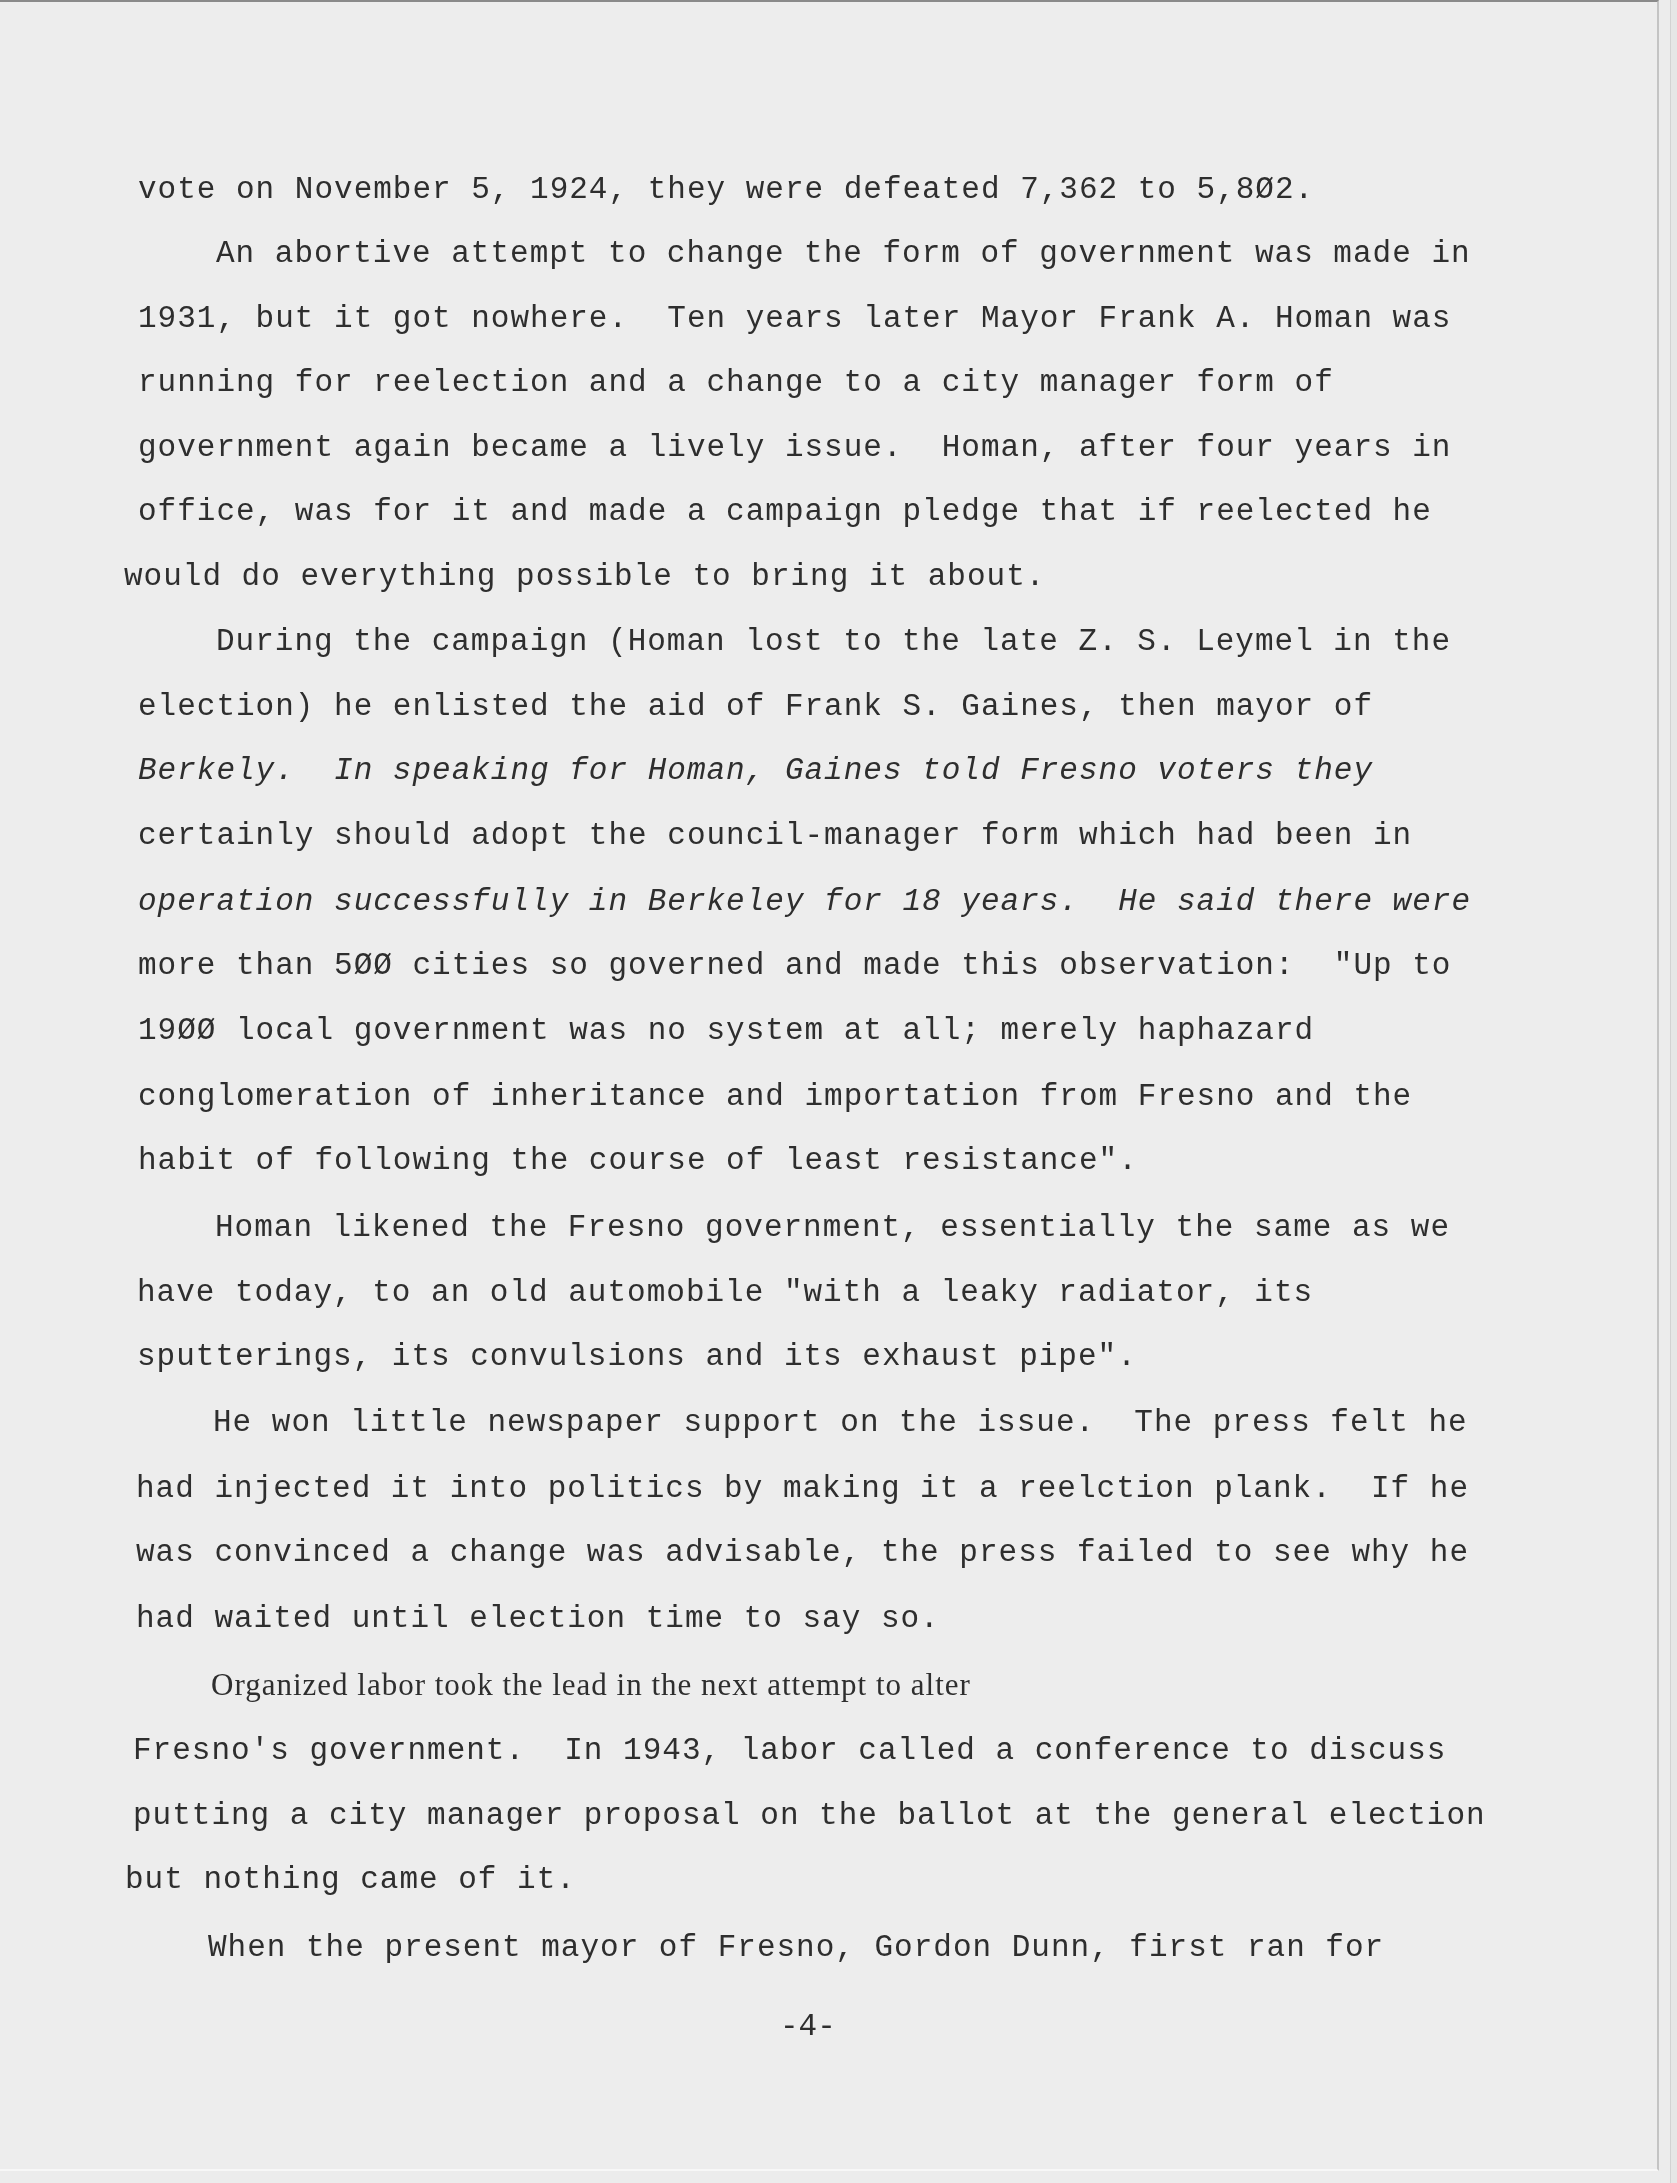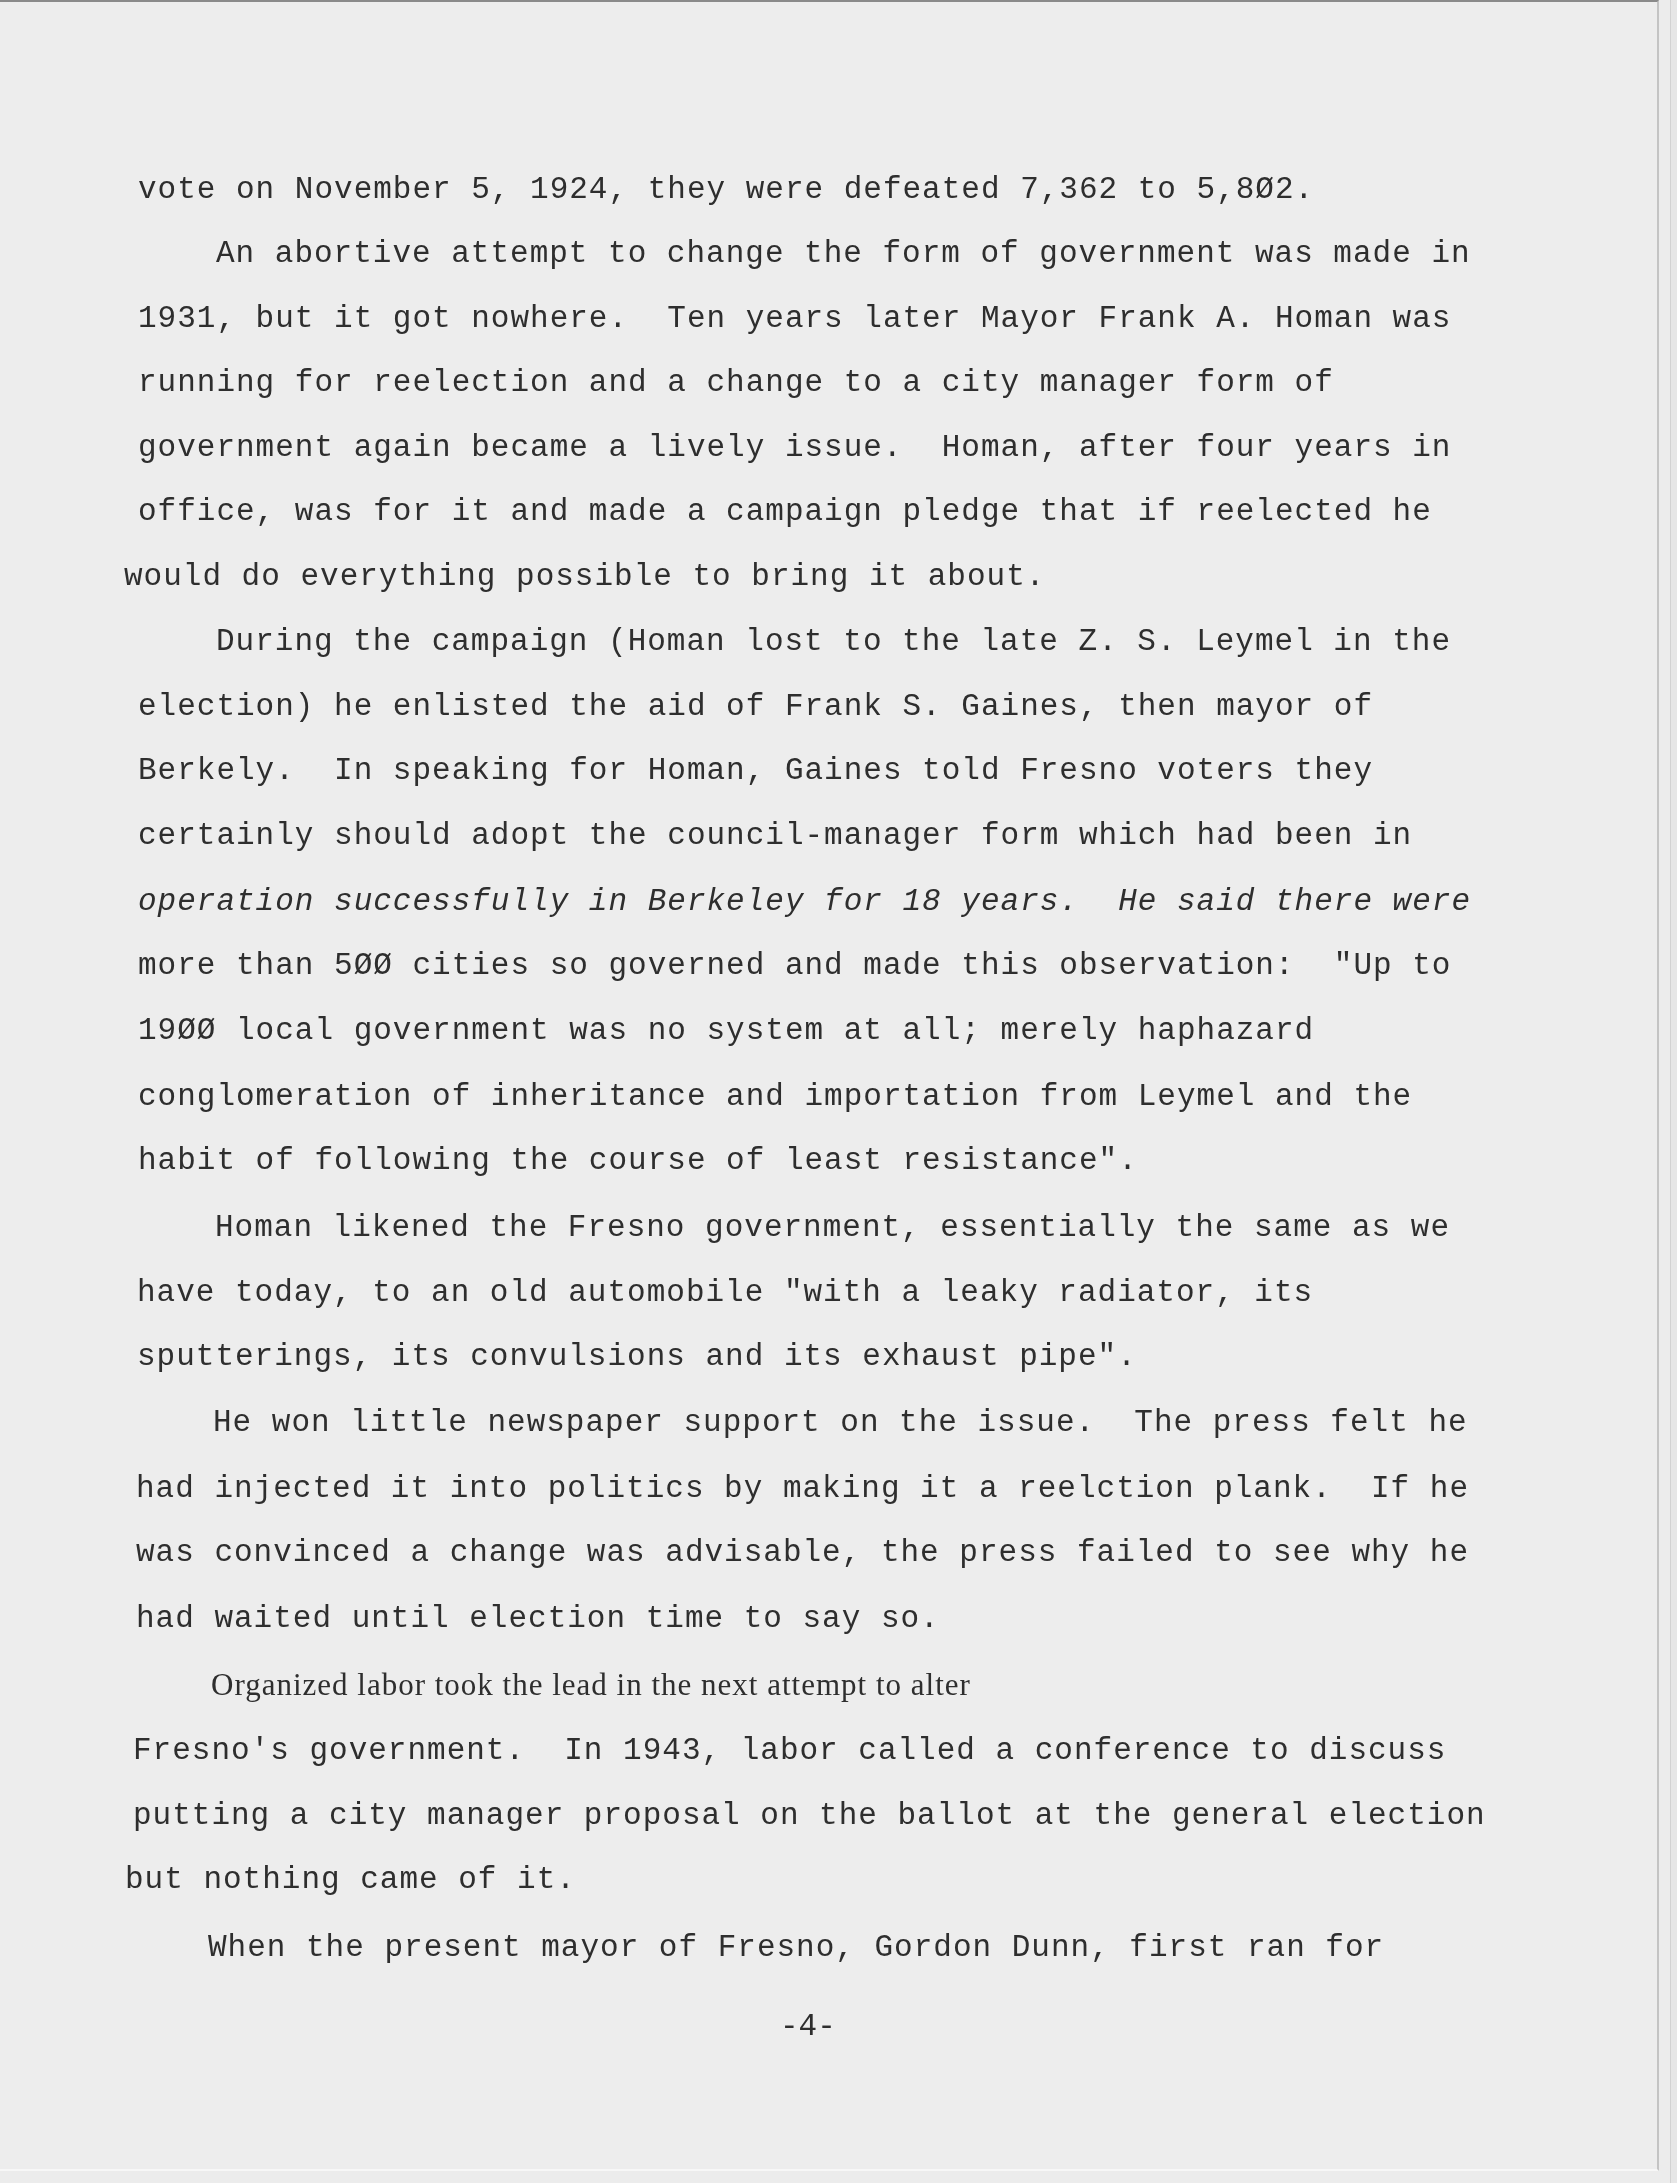--- a/index.html
+++ b/index.html
@@ -71,26 +71,26 @@
 
   <div class="line" style="left:216px;top:234px;">An abortive attempt to change the form of government was made in</div>
   <div class="line" style="left:138px;top:299px;">1931, but it got nowhere.  Ten years later Mayor Frank A. Homan was</div>
   <div class="line" style="left:138px;top:363px;">running for reelection and a change to a city manager form of</div>
   <div class="line" style="left:138px;top:428px;">government again became a lively issue.  Homan, after four years in</div>
   <div class="line" style="left:138px;top:492px;">office, was for it and made a campaign pledge that if reelected he</div>
   <div class="line" style="left:124px;top:557px;">would do everything possible to bring it about.</div>
 
   <div class="line" style="left:216px;top:622px;">During the campaign (Homan lost to the late Z. S. Leymel in the</div>
   <div class="line" style="left:138px;top:687px;">election) he enlisted the aid of Frank S. Gaines, then mayor of</div>
-  <div class="line" style="left:138px;top:751px;">Berkely.  In speaking for Homan, Gaines told Fresno voters they</div>
+  <div class="line" style="left:138px;top:751px;font-style:italic;">Berkely.  In speaking for Homan, Gaines told Fresno voters they</div>
   <div class="line" style="left:138px;top:816px;">certainly should adopt the council-manager form which had been in</div>
   <div class="line" style="left:138px;top:882px;font-style:italic;">operation successfully in Berkeley for 18 years.  He said there were</div>
   <div class="line" style="left:138px;top:946px;">more than 5ØØ cities so governed and made this observation:  "Up to</div>
   <div class="line" style="left:138px;top:1011px;">19ØØ local government was no system at all; merely haphazard</div>
-  <div class="line" style="left:138px;top:1077px;">conglomeration of inheritance and importation from Leymel and the</div>
+  <div class="line" style="left:138px;top:1077px;">conglomeration of inheritance and importation from Fresno and the</div>
   <div class="line" style="left:138px;top:1141px;">habit of following the course of least resistance".</div>
 
   <div class="line" style="left:215px;top:1208px;">Homan likened the Fresno government, essentially the same as we</div>
   <div class="line" style="left:137px;top:1273px;">have today, to an old automobile "with a leaky radiator, its</div>
   <div class="line" style="left:137px;top:1337px;">sputterings, its convulsions and its exhaust pipe".</div>
 
   <div class="line" style="left:213px;top:1403px;">He won little newspaper support on the issue.  The press felt he</div>
   <div class="line" style="left:136px;top:1469px;">had injected it into politics by making it a reelction plank.  If he</div>
   <div class="line" style="left:136px;top:1533px;">was convinced a change was advisable, the press failed to see why he</div>
   <div class="line" style="left:136px;top:1599px;">had waited until election time to say so.</div>

